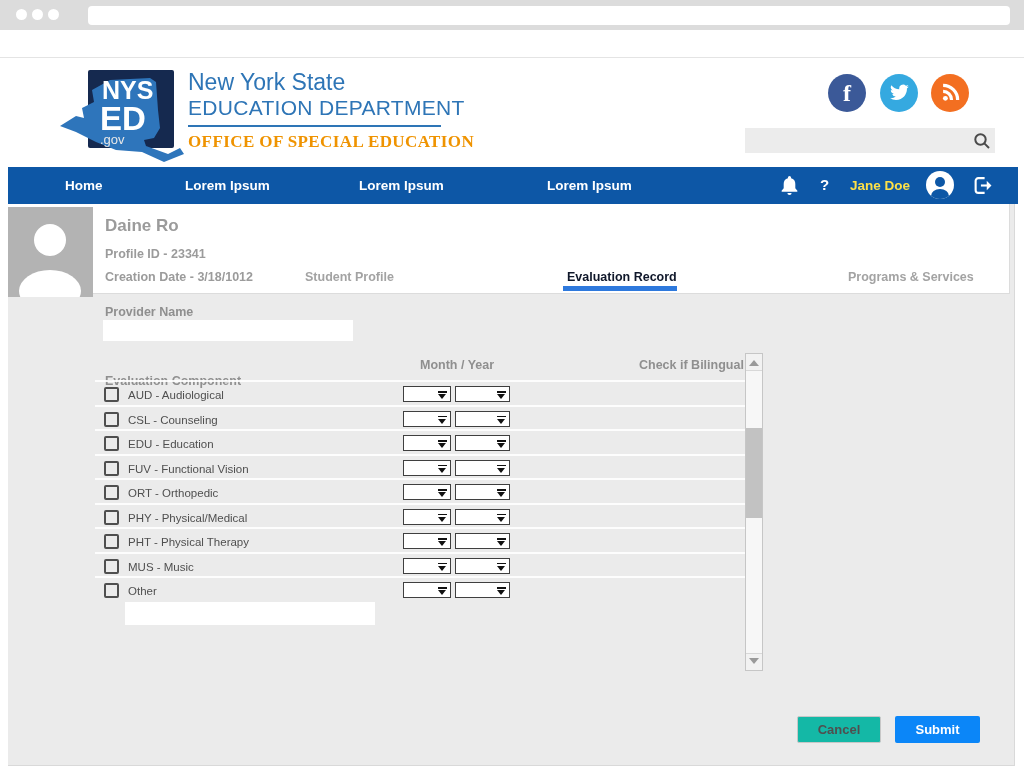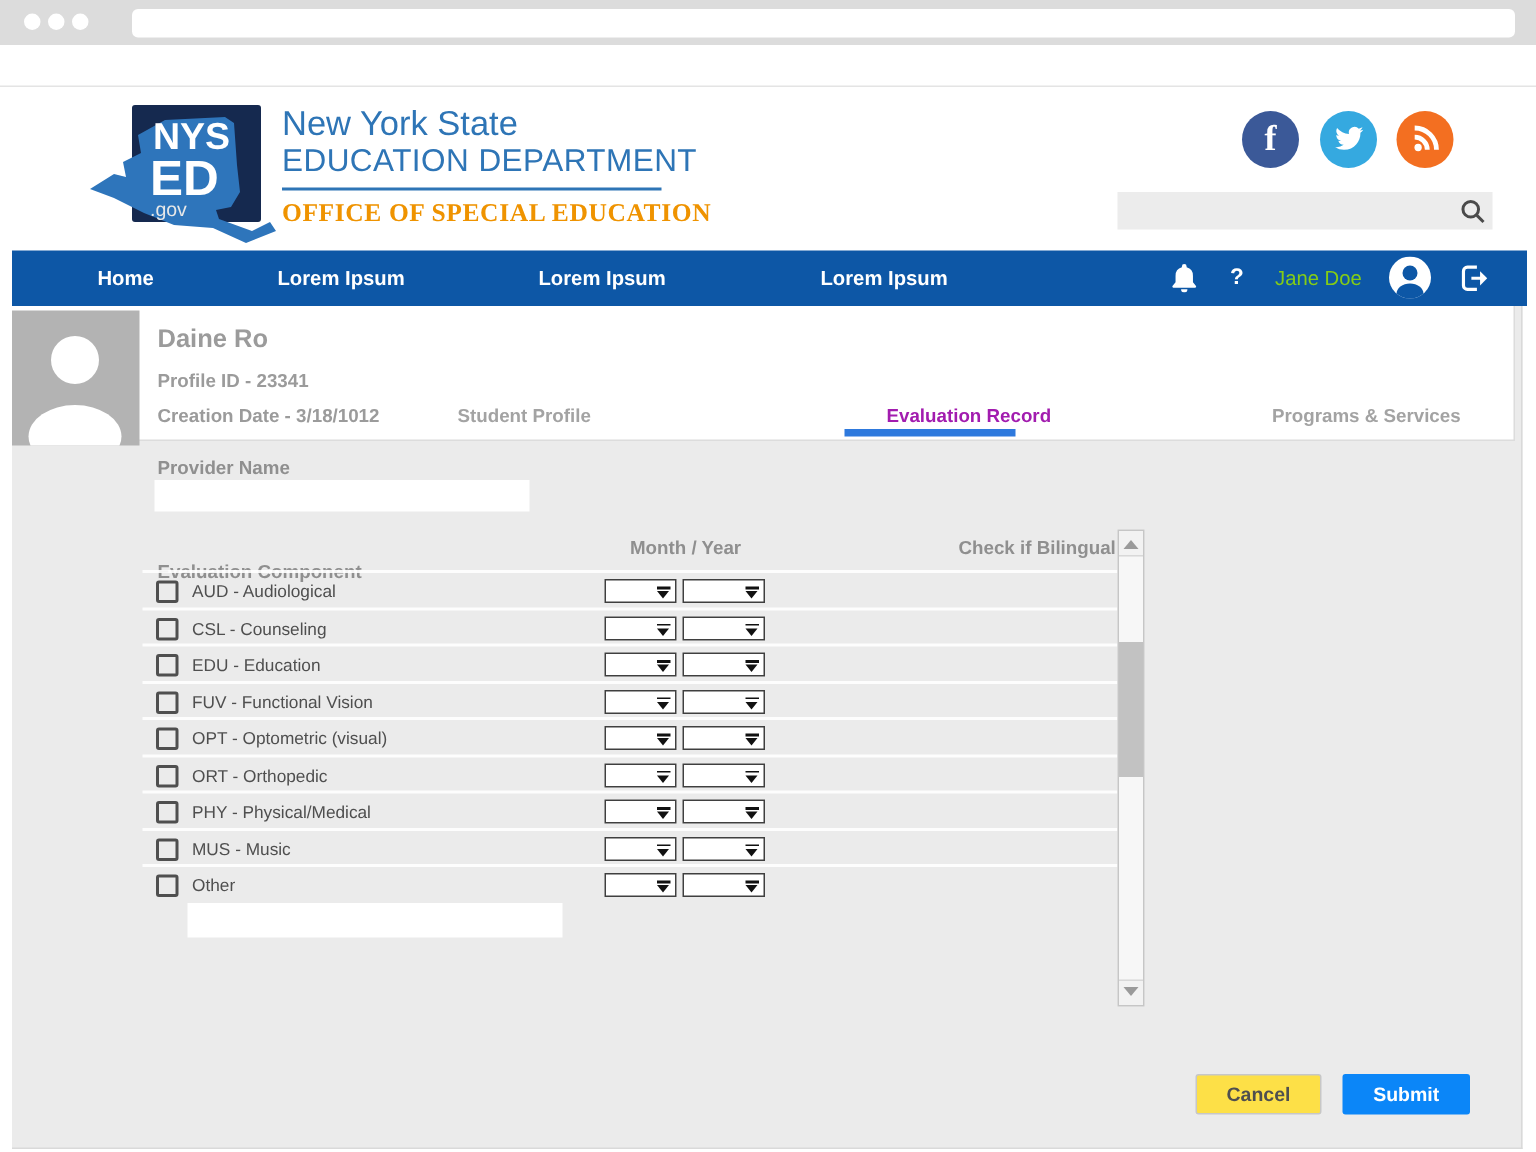--- a/index.html
+++ b/index.html
@@ -27,37 +27,37 @@
   .search-box { position:absolute; left:745px; top:70px; width:250px; height:25px; background:#ececec; }
   .search-input { position:absolute; left:6px; top:2px; width:215px; height:21px; border:none; outline:none; background:transparent; font-size:12px; color:#333; }
   .search-glass { position:absolute; right:4px; top:4px; }
 
   
   .navbar { position:absolute; left:8px; top:167px; width:1010px; height:37px; background:#0d57a6; }
   .nav-item { position:absolute; top:11px; color:#fff; font-weight:700; font-size:13.5px; cursor:pointer; }
   .nv0 { left:57px; } .nv1 { left:177px; } .nv2 { left:351px; } .nv3 { left:539px; }
   .nav-bell { position:absolute; left:773px; top:9px; cursor:pointer; }
   .nav-help { position:absolute; left:812px; top:9px; color:#fff; font-weight:700; font-size:15px; cursor:pointer; }
-  .nav-user { position:absolute; left:842px; top:11px; color:#84cc16; font-weight:400; font-size:13.5px; }
+  .nav-user { position:absolute; left:842px; top:11px; color:#fde047; font-weight:700; font-size:13.5px; }
   .nav-avatar { position:absolute; left:918px; top:4px; cursor:pointer; }
   .nav-logout { position:absolute; left:965px; top:9px; cursor:pointer; }
 
   
   .main-bg { position:absolute; left:8px; top:204px; width:1007px; height:562px; background:#ebebeb;
              border-right:1px solid #d9d9d9; border-bottom:1px solid #d9d9d9; }
 
   
   .profile-band { position:absolute; left:0; top:0; width:1002px; height:90px; background:#fff;
                   border-bottom:1px solid #dcdcdc; border-right:1px solid #dcdcdc; }
   .avatar-box { position:absolute; left:0; top:3px; width:85px; height:90px; background:#b3b3b3; z-index:2; overflow:hidden; }
   .p-name { position:absolute; left:97px; top:12px; font-size:17px; font-weight:700; color:#9b9b9b; }
   .p-id   { position:absolute; left:97px; top:43px; font-size:12.5px; font-weight:700; color:#9b9b9b; }
   .p-date { position:absolute; left:97px; top:66px; font-size:12.5px; font-weight:700; color:#9b9b9b; }
   .tab { position:absolute; top:66px; font-size:12.5px; font-weight:700; color:#a3a3a3; cursor:pointer; }
-  .tab-sp { left:297px; } .tab-er { left:559px; color:#a21caf;margin-left:24px; } .tab-ps { left:840px; }
+  .tab-sp { left:297px; } .tab-er { left:559px; color:#0f172a; } .tab-ps { left:840px; }
   .tab-underline { position:absolute; left:555px; top:82px; width:114px; height:4.5px; background:#2e79dd; }
 
   
   .fld-label { position:absolute; font-size:12.5px; font-weight:700; color:#8f8f8f; }
   .provider-label { left:97px; top:101px; }
   .provider-input { position:absolute; left:95px; top:116px; width:250px; height:21px; background:#fff;
                     border:none; outline:none; padding:0 6px; font-size:12px; color:#333; }
   .col-component { left:97px; top:138px;margin-top:32px; }
   .col-monthyear { left:412px; top:154px; }
   .col-bilingual { left:631px; top:154px; }
@@ -82,21 +82,21 @@
   .sb-up { top:0; border-bottom:1px solid #d8d8d8; }
   .sb-down { bottom:0; border-top:1px solid #d8d8d8; }
   .sb-up::after, .sb-down::after { content:""; position:absolute; left:3px; }
   .sb-up::after   { top:6px; border-left:5px solid transparent; border-right:5px solid transparent; border-bottom:6px solid #9a9a9a; }
   .sb-down::after { bottom:6px; border-left:5px solid transparent; border-right:5px solid transparent; border-top:6px solid #9a9a9a; }
   .sb-thumb { position:absolute; left:0; top:74px; width:16px; height:90px; background:#c2c2c2; cursor:grab; }
 
   
   .btn { position:absolute; top:512px; height:27px; font-weight:700; font-size:13px; border-radius:2px; cursor:pointer;
          display:flex; align-items:center; justify-content:center; }
-  .btn-cancel { left:789px; width:84px; background:#fde047; border:1px solid #c7c7c7; color:#4f4f4f; }
+  .btn-cancel { left:789px; width:84px; background:#14b8a6; border:1px solid #c7c7c7; color:#4f4f4f; }
   .btn-submit { left:887px; width:85px; background:#0b86f8; border:none; color:#ffffff; }
 </style>
 </head>
 <body>
 
 <div id="app">
 
   <div class="chrome">
     <span class="dot" style="left:16px"></span>
     <span class="dot" style="left:32px"></span>
@@ -241,31 +241,20 @@
           <span class="erow-label">FUV - Functional Vision</span>
           <span class="dd dd-month">
             <span class="dd-caret"></span>
           </span>
           <span class="dd dd-year">
             <span class="dd-caret"></span>
           </span>
 
         </div>
 
-        <div class="erow">
-          <span class="cbx"></span>
-          <span class="erow-label">OPT - Optometric (visual)</span>
-          <span class="dd dd-month">
-            <span class="dd-caret"></span>
-          </span>
-          <span class="dd dd-year">
-            <span class="dd-caret"></span>
-          </span>
-
-        </div>
 
         <div class="erow">
           <span class="cbx"></span>
           <span class="erow-label">ORT - Orthopedic</span>
           <span class="dd dd-month">
             <span class="dd-caret"></span>
           </span>
           <span class="dd dd-year">
             <span class="dd-caret"></span>
           </span>
@@ -277,20 +266,31 @@
           <span class="erow-label">PHY - Physical/Medical</span>
           <span class="dd dd-month">
             <span class="dd-caret"></span>
           </span>
           <span class="dd dd-year">
             <span class="dd-caret"></span>
           </span>
 
         </div>
 
+        <div class="erow">
+          <span class="cbx"></span>
+          <span class="erow-label">PHT - Physical Therapy</span>
+          <span class="dd dd-month">
+            <span class="dd-caret"></span>
+          </span>
+          <span class="dd dd-year">
+            <span class="dd-caret"></span>
+          </span>
+
+        </div>
 
         <div class="erow">
           <span class="cbx"></span>
           <span class="erow-label">MUS - Music</span>
           <span class="dd dd-month">
             <span class="dd-caret"></span>
           </span>
           <span class="dd dd-year">
             <span class="dd-caret"></span>
           </span>

